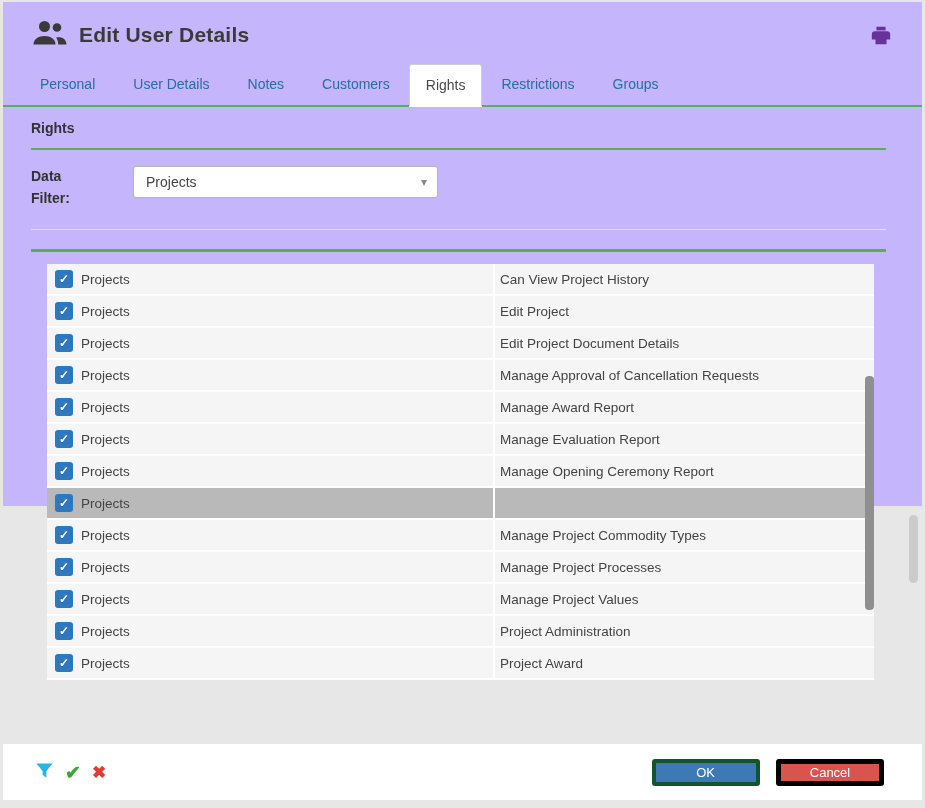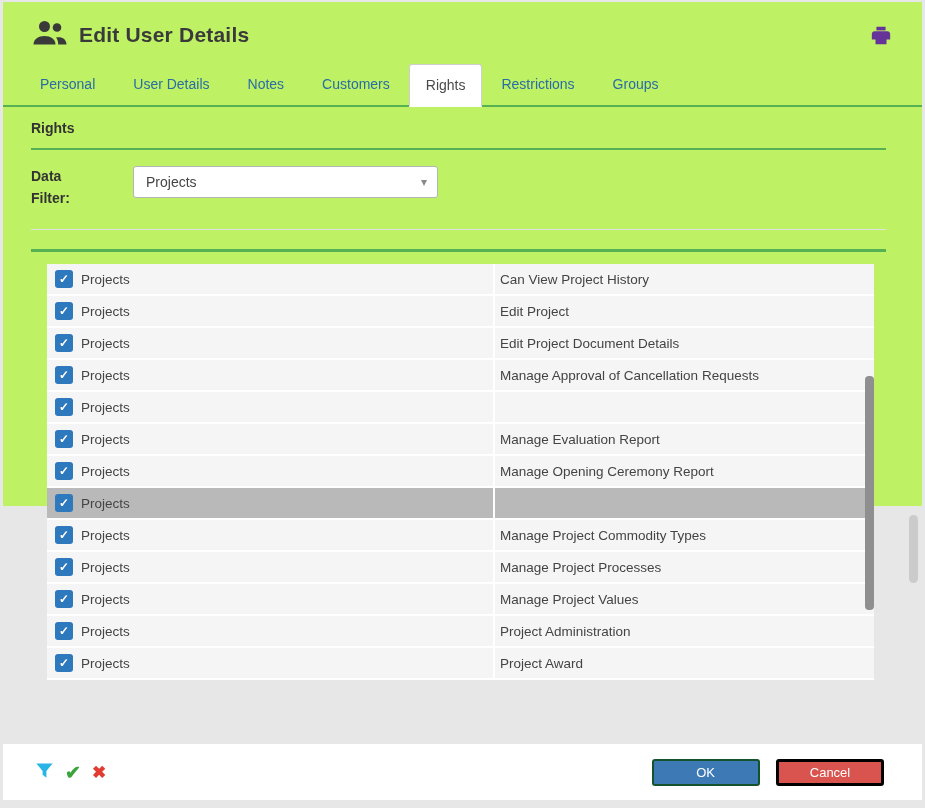--- a/index.html
+++ b/index.html
@@ -6,21 +6,21 @@
   html,body { width:925px; height:808px; }
   body {
     background:#e7e7e7;
     font-family:"Liberation Sans", sans-serif;
     position:relative;
     overflow:hidden;
     color:#444;
   }
   .main {
     position:absolute; top:2px; left:3px; right:3px; height:504px;
-    background:#bef264;
+    background:#c4b5fd;
   }
   
   .header { display:flex; align-items:center; padding:17px 30px 10px 28px; }
   .header .title { font-size:21px; font-weight:700; color:#3a3a3a; margin-left:12px; letter-spacing:.2px; }
   .print-btn { margin-left:auto; cursor:pointer; display:flex; align-items:center; }
   
   .tabs { display:flex; align-items:center; padding:0 18px; border-bottom:2px solid var(--green,#5cb85c); margin-top:4px; }
   .tab { padding:10px 19px 11px; font-size:14px; color:var(--tabblue,#2a6ca5); cursor:pointer; white-space:nowrap; }
   .tab.active {
     background:#fff; color:#4a4a4a;
@@ -65,22 +65,22 @@
     position:absolute; left:3px; right:3px; bottom:8px; height:56px; background:#fff;
     display:flex; align-items:center; justify-content:space-between; padding:0 38px 0 32px;
   }
   .footer-icons { display:flex; align-items:center; gap:11px; }
   .glyph-check { color:var(--chk,#3aa53a); font-size:19px; font-weight:700; cursor:pointer; }
   .glyph-x { color:var(--xred,#e03c31); font-size:17px; font-weight:700; cursor:pointer; }
   .btn {
     width:108px; height:27px; border-radius:3px; color:#fff; font-size:13px;
     font-family:"Liberation Sans", sans-serif; cursor:pointer;
   }
-  .btn.ok { background:var(--ok,#3d7ab5); border:2px solid #14532d; }
-  .btn.cancel { background:var(--cancel,#d9534f); border:3px solid #000000; margin-left:12px; }
+  .btn.ok { background:var(--ok,#3d7ab5); border:4px solid #14532d; }
+  .btn.cancel { background:var(--cancel,#d9534f); border:5px solid #000000; margin-left:12px; }
 </style>
 </head>
 <body>
 
 <div class="main">
 
   <div class="header">
     <span>
       <svg width="36" height="27" viewBox="0 0 36 27">
         <circle cx="13.5" cy="7.5" r="5.5" fill="#3a3a3a"></circle>
@@ -151,20 +151,21 @@
             <span class="cb">✓</span>
           </span>
     <span class="cat">Projects</span>
     <span class="rightcell">Manage Approval of Cancellation Requests</span>
   </div>
         <div class="row">
     <span class="cb-cell">
             <span class="cb">✓</span>
           </span>
     <span class="cat">Projects</span>
+    <span class="rightcell">Manage Award Report</span>
   </div>
         <div class="row">
     <span class="cb-cell">
             <span class="cb">✓</span>
           </span>
     <span class="cat">Projects</span>
     <span class="rightcell">Manage Evaluation Report</span>
   </div>
         <div class="row">
     <span class="cb-cell">

